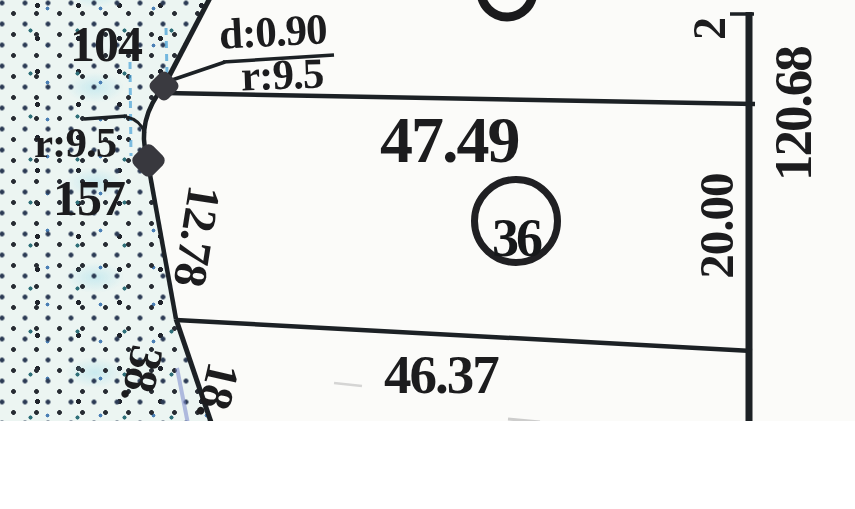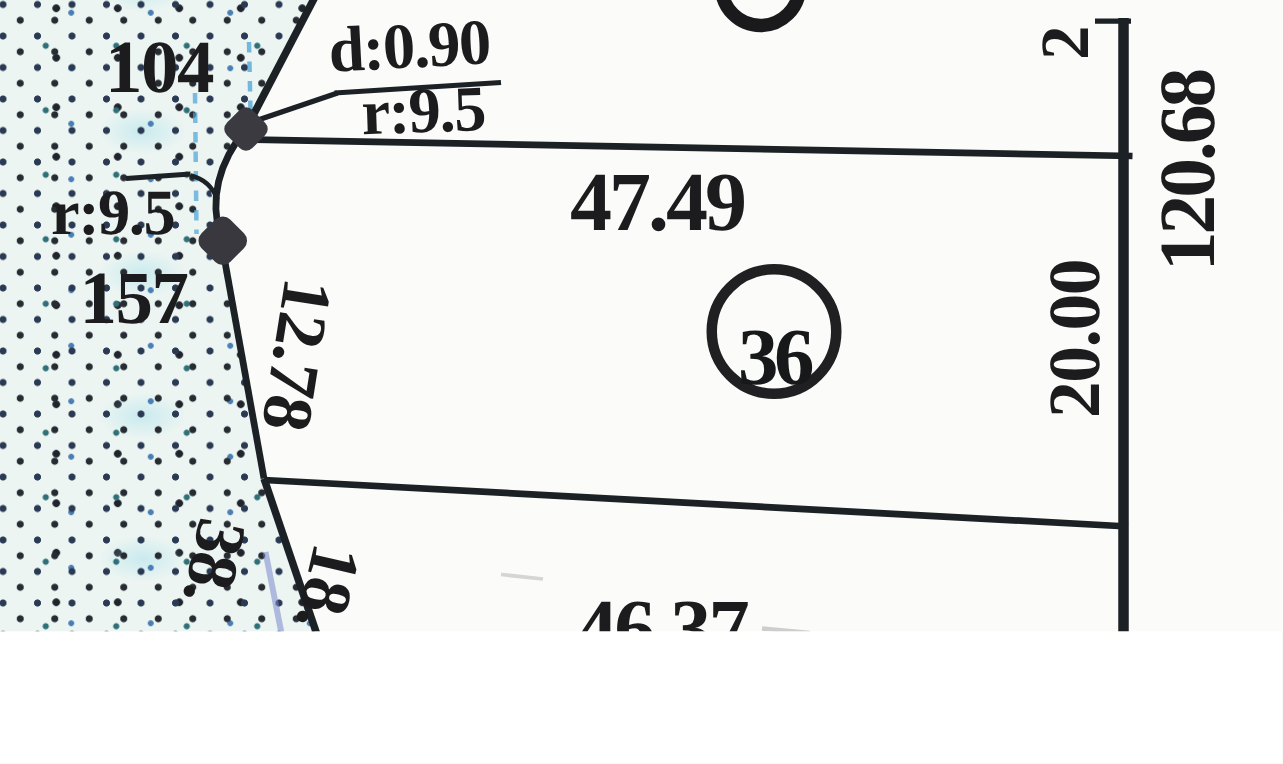--- a/index.html
+++ b/index.html
@@ -84,22 +84,22 @@
     <line x1="508" y1="419" x2="540" y2="422" stroke="#c2c2c2" stroke-width="3" opacity="0.8"></line>
     <line x1="334" y1="383" x2="362" y2="386" stroke="#cccccc" stroke-width="2.5" opacity="0.8"></line>
   </svg>
 
   <div class="txt" style="left:70px;top:19px;font-size:50px;">104</div>
   <div class="txt" style="left:219px;top:10px;font-size:43px;transform:rotate(-3deg);">d:0.90</div>
   <div class="txt" style="left:241px;top:53px;font-size:43px;transform:rotate(-2deg);">r:9.5</div>
   <div class="txt" style="left:34px;top:121px;font-size:43px;">r:9.5</div>
   <div class="txt" style="left:53px;top:173px;font-size:50px;">157</div>
 
-  <div class="txt" style="left:380px;top:107px;font-size:56px;letter-spacing:-2px;">47.49</div>
-  <div class="txt" style="left:384px;top:347px;font-size:55px;letter-spacing:-2px;margin-top:44px;">46.37</div>
+  <div class="txt" style="left:380px;top:107px;font-size:66px;letter-spacing:-2px;">47.49</div>
+  <div class="txt" style="left:384px;top:347px;font-size:55px;letter-spacing:-2px;">46.37</div>
 
   <div class="txt rot" style="left:197px;top:236px;font-size:47px;transform:translate(-50%,-50%) rotate(99deg);">12.78</div>
   <div class="txt rot" style="left:142px;top:374px;font-size:47px;transform:translate(-50%,-50%) rotate(102deg);">38.</div>
   <div class="txt rot" style="left:218px;top:391px;font-size:47px;transform:translate(-50%,-50%) rotate(103deg);">18.</div>
 
   <div class="txt rot" style="left:716px;top:226px;font-size:49px;transform:translate(-50%,-50%) rotate(-90deg);">20.00</div>
   <div class="txt rot" style="left:793px;top:114px;font-size:53px;letter-spacing:-2px;transform:translate(-50%,-50%) rotate(-90deg);">120.68</div>
   <div class="txt rot" style="left:710px;top:29px;font-size:46px;transform:translate(-50%,-50%) rotate(-90deg);">2</div>
   <div class="txt rot" style="left:706px;top:437px;font-size:49px;z-index:2;transform:translate(-50%,-50%) rotate(-90deg);">0</div>
 

